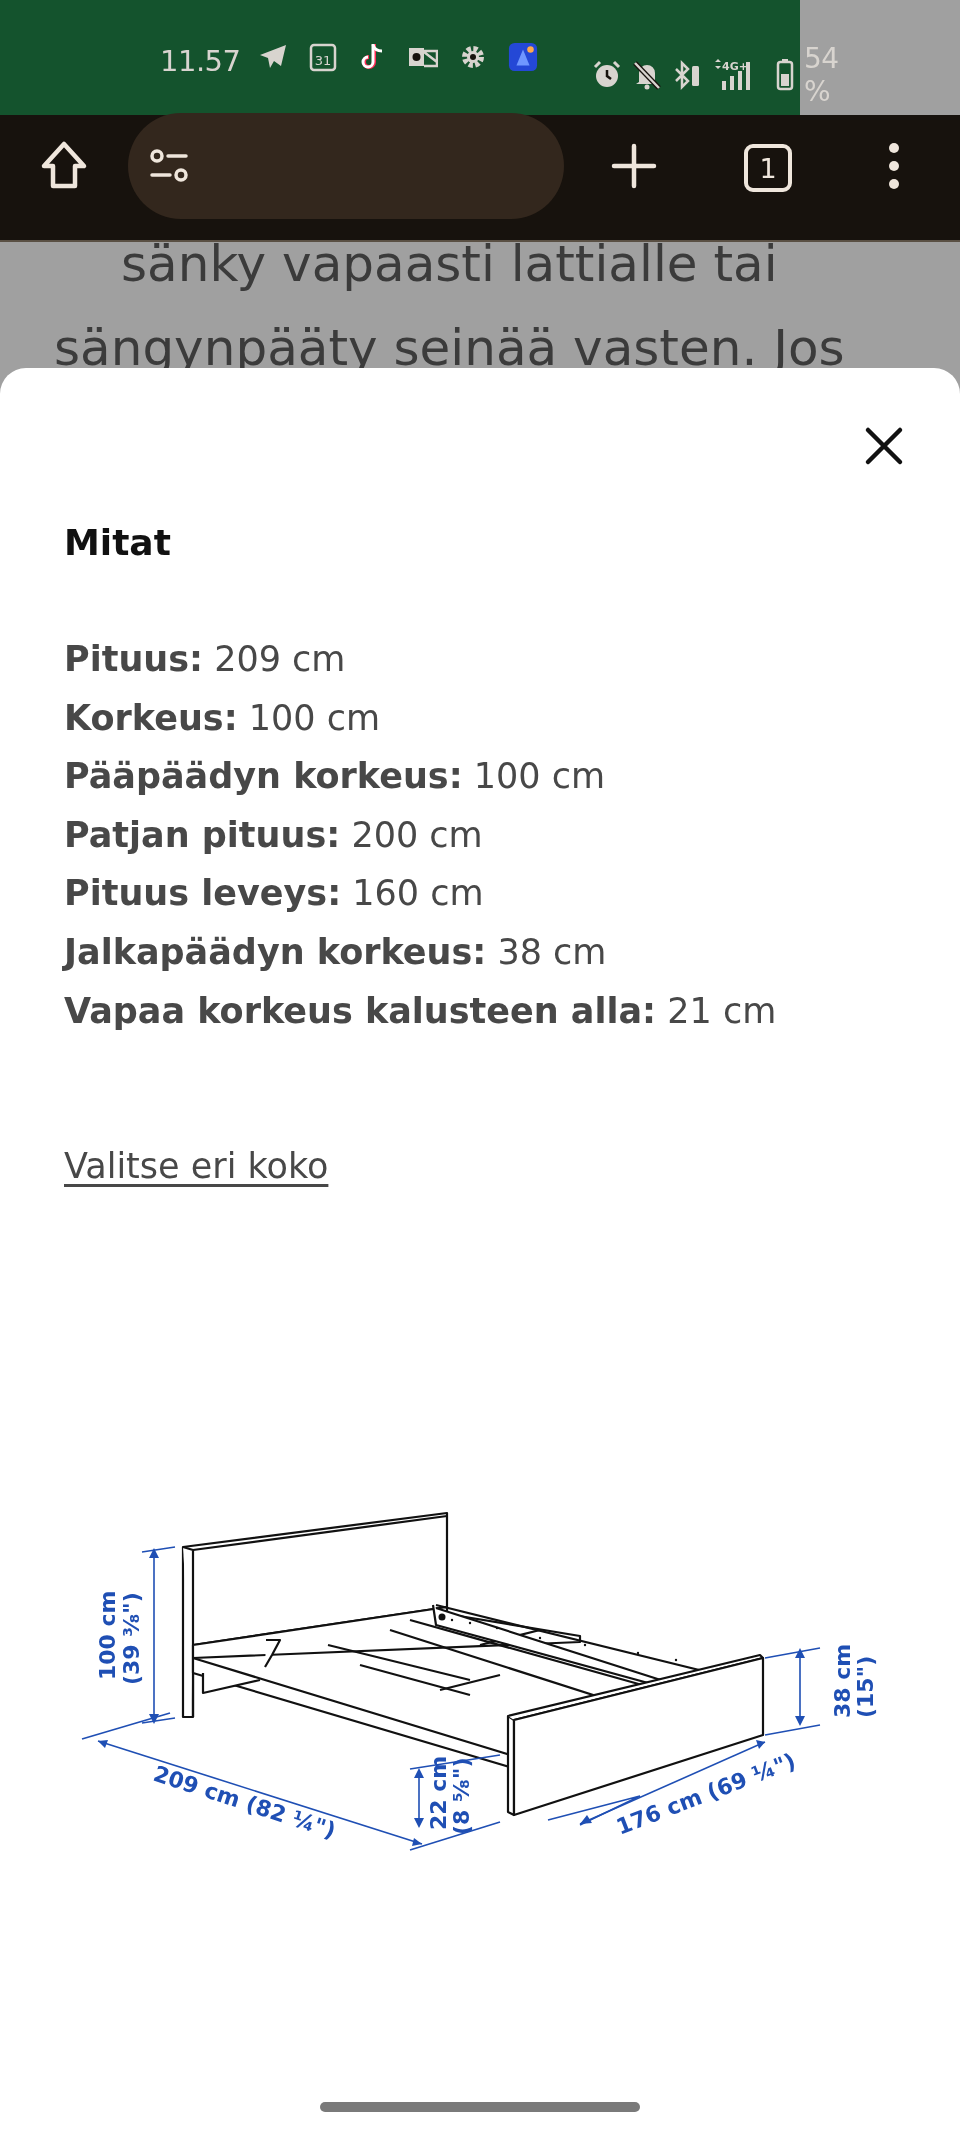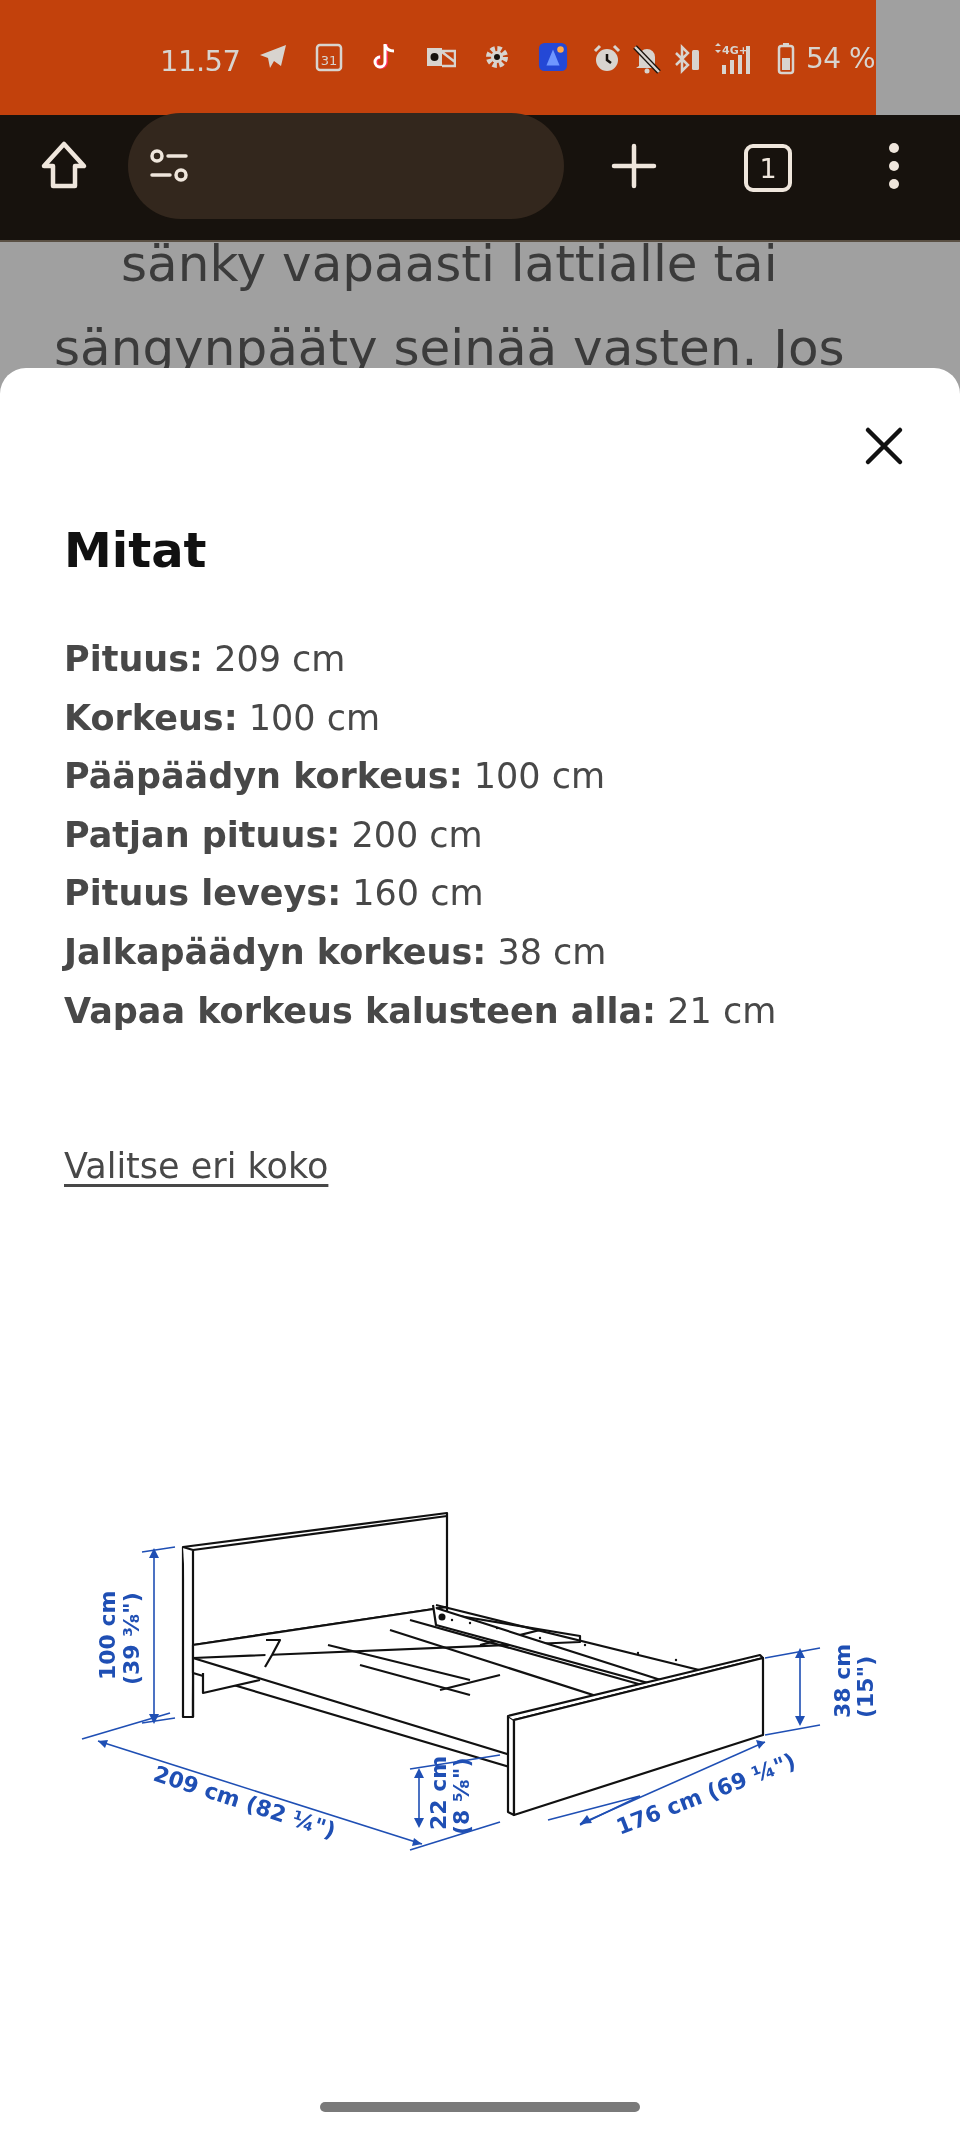--- a/index.html
+++ b/index.html
@@ -2,25 +2,25 @@
 <html><head>
 <meta charset="utf-8">
 <style>
   html, body { margin: 0; padding: 0; }
   body {
     width: 960px; height: 2133px; position: relative; overflow: hidden;
     background: #a0a0a0;
     font-family: "DejaVu Sans", "Liberation Sans", sans-serif;
   }
   .status-bar {
-    position: absolute; left: 0; top: 0; width: 876px; height: 115px;
-    background: #c2410c; color: #d8d4cf;
+    position: absolute; left: 0; top: 0; width: 800px; height: 115px;
+    background: #14532d; color: #d8d4cf;
   }
   .status-bar .time { position: absolute; left: 160px; top: 44px; font-size: 29px; letter-spacing: -0.5px; }
-  .status-bar .icons-left { position: absolute; left: 258px; top: 42px; display: flex; gap: 26px; align-items: center; }
+  .status-bar .icons-left { position: absolute; left: 258px; top: 42px; display: flex; gap: 20px; align-items: center; }
   .status-bar .icons-right { position: absolute; left: 592px; top: 42px; display: flex; gap: 10px; align-items: center; }
   .sb-icon { width: 30px; height: 30px; display: inline-flex; align-items: center; justify-content: center; }
   .battery-text { font-size: 28px; letter-spacing: -0.5px; }
 
   .browser-bar {
     position: absolute; left: 0; top: 115px; width: 960px; height: 125px;
     background: #17120d; border-bottom: 2px solid #5a5044;
   }
   .home-btn { position: absolute; left: 38px; top: 140px; width: 52px; height: 52px; }
   .url-pill {
@@ -43,21 +43,21 @@
     position: absolute; left: 54px; top: 222px; color: #3b3b3b;
     font-size: 50px; line-height: 84px; white-space: nowrap; text-align: center;
   }
 
   .sheet {
     position: absolute; left: 0; top: 368px; width: 960px; height: 1765px;
     background: #ffffff; border-radius: 26px 26px 0 0;
   }
   .close-btn { position: absolute; left: 860px; top: 422px; width: 48px; height: 48px; }
   .sheet-title {
-    position: absolute; left: 64px; top: 522px; font-size: 48px; font-weight: bold; color: #111111;
+    position: absolute; left: 64px; top: 522px; font-size: 36px; font-weight: bold; color: #111111;
     font-family: "DejaVu Sans", sans-serif;
   }
   .dims {
     position: absolute; left: 64px; top: 632px; color: #484848; font-size: 35px;
   }
   .dim-row { height: 58.6px; line-height: 54px; white-space: nowrap; }
   .dim-row .lbl { font-weight: bold; }
   .size-link {
     position: absolute; left: 64px; top: 1146px; font-size: 35px; color: #484848;
     text-decoration: underline; text-underline-offset: 6px;

